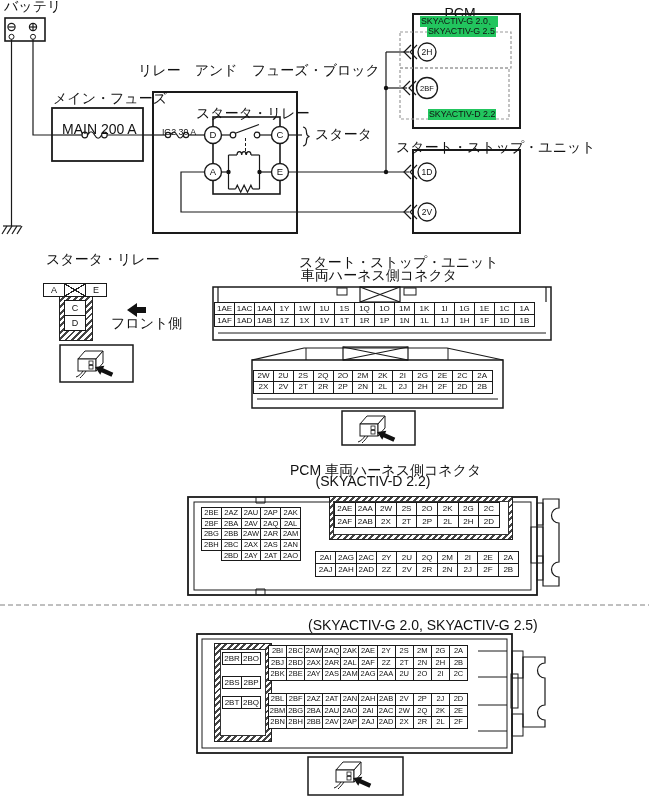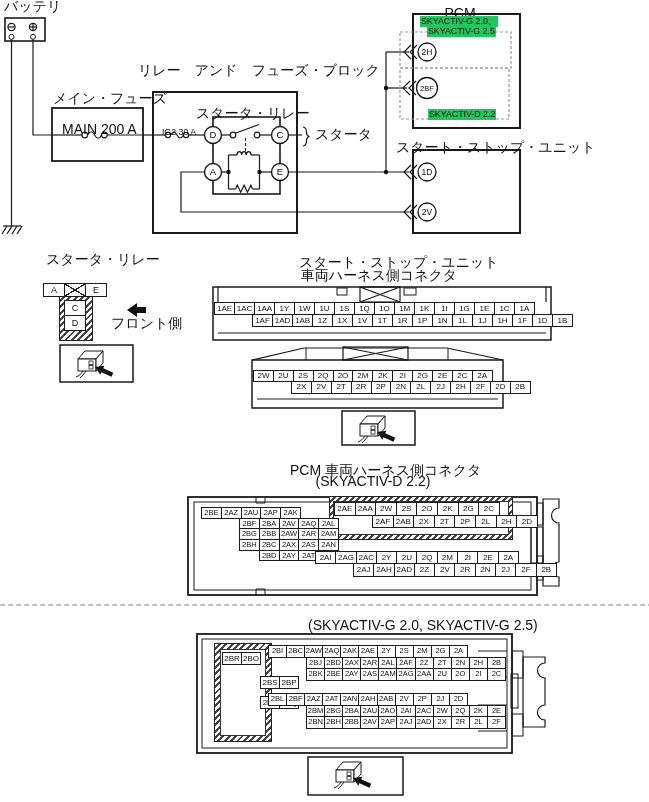--- a/index.html
+++ b/index.html
@@ -6,21 +6,21 @@
   .page{position:relative;width:649px;height:802px;background:#fff;overflow:hidden;
         font-family:"Liberation Sans",sans-serif;color:#111;}
   svg{position:absolute;left:0;top:0;}
   svg text{fill:#111;stroke:none;font-family:"Liberation Sans",sans-serif;}
   .lbl{position:absolute;font-size:14px;line-height:11px;color:#111;white-space:nowrap;}
   .ctr{text-align:center;margin-top:8px;}
   .bg{background:#22c55e;padding:0 1px;}
   .sm{font-size:8.8px;}
   .grid{position:absolute;}
   .grid-row{display:flex;}
-  .grid-row + .grid-row{margin-top:-1px;padding-left:38px;}
+  .grid-row + .grid-row{margin-top:-1px;}
   .grid-cell{box-sizing:border-box;width:var(--cw);height:var(--ch);
              line-height:calc(var(--ch) - 2px);text-align:center;
              border:1px solid #1a1a1a;background:#fff;
              font-size:var(--fs,8px);color:#111;}
   .grid-cell + .grid-cell{margin-left:-1px;}
   .grid-cell.empty{visibility:hidden;}
   .unitc1{--cw:21px;--ch:13px;--fs:8px;}
   .unitc2{--cw:20.9px;--ch:12.3px;--fs:8px;}
   .pcmd-left{--cw:20.8px;--ch:11.7px;--fs:7.5px;}
   .pcmd-tr{--cw:21.6px;--ch:13.6px;--fs:8px;}

